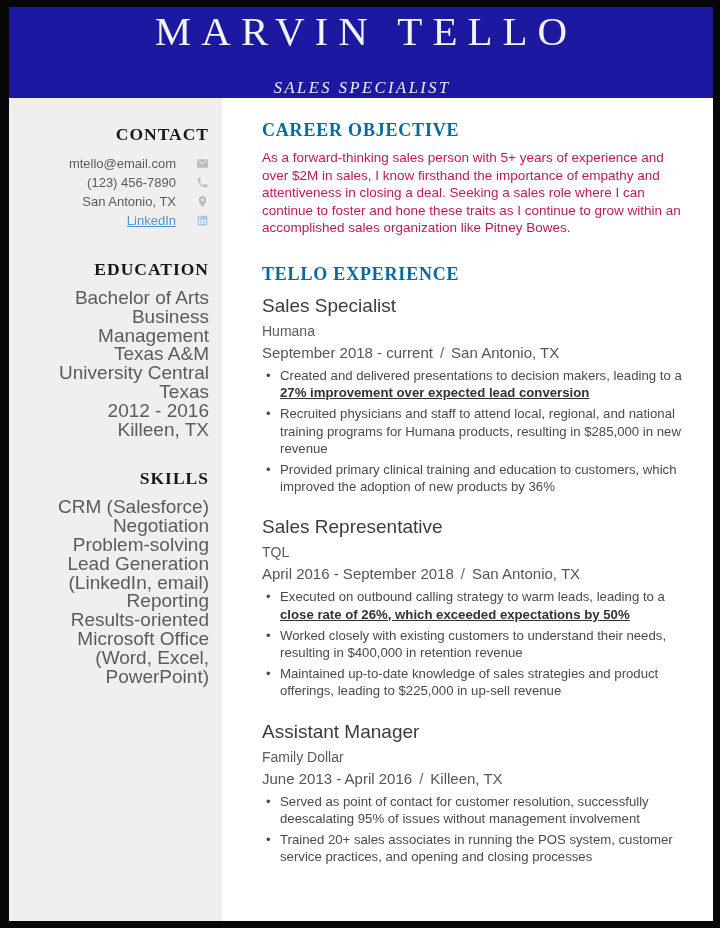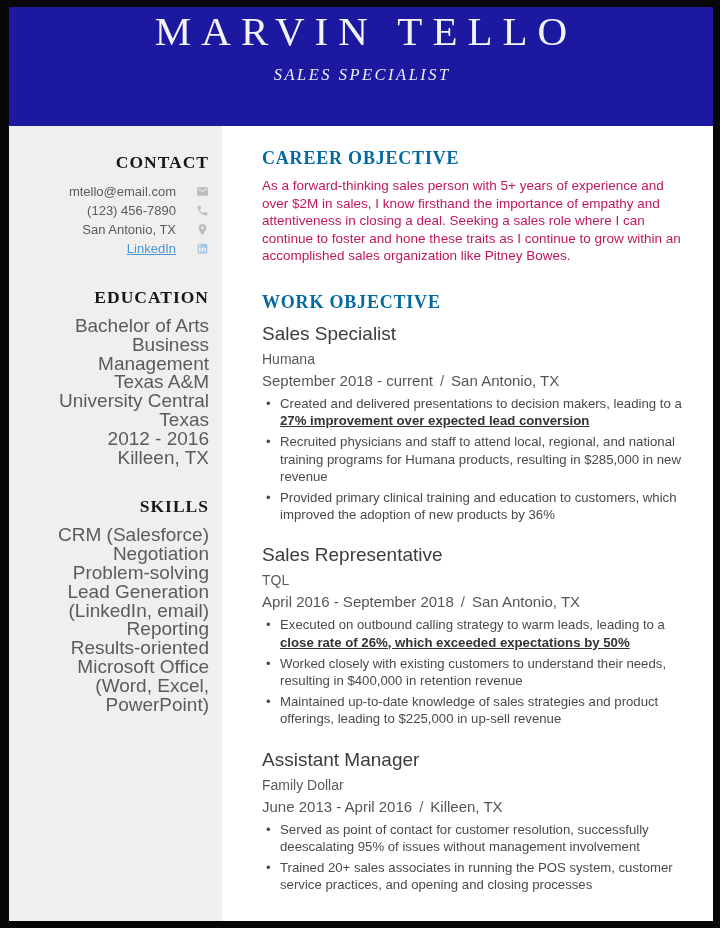--- a/index.html
+++ b/index.html
@@ -4,22 +4,22 @@
 <style>
   html,body{margin:0;padding:0;background:#e8e8e8;}
   .page{
     width:720px;height:928px;box-sizing:border-box;position:relative;
     background:#ffffff;border:7px solid #070707;border-left-width:9px;
     font-family:"Liberation Sans","DejaVu Sans",sans-serif;
     display:flex;flex-direction:column;overflow:hidden;
   }
   
   .banner{
-    background:#1c18a0;height:119px;flex:0 0 auto;
-    display:flex;flex-direction:column;align-items:center;justify-content:flex-start;
+    background:#1c18a0;height:91px;flex:0 0 auto;
+    display:flex;flex-direction:column;align-items:center;justify-content:space-between;
   }
   .banner .name{
     color:#f4f4f6;font-family:"Liberation Serif","DejaVu Serif",serif;
     font-size:41px;font-weight:400;letter-spacing:10px;margin:0 0 10px 0;
     text-indent:10px;white-space:nowrap;
   }
   .banner .subtitle{
     color:#eceef4;font-family:"Liberation Serif","DejaVu Serif",serif;
     font-style:italic;font-size:16.5px;font-weight:400;letter-spacing:2.5px;margin:0;
     text-indent:2.5px;
@@ -141,21 +141,21 @@
     </aside>
 
     <main class="main">
 
       <section>
         <h3>CAREER OBJECTIVE</h3>
         <p class="objective-text">As a forward-thinking sales person with 5+ years of experience and over $2M in sales, I know firsthand the importance of empathy and attentiveness in closing a deal. Seeking a sales role where I can continue to foster and hone these traits as I continue to grow within an accomplished sales organization like Pitney Bowes.</p>
       </section>
 
       <section class="work">
-        <h3>WORK OBJECTIVE</h3>
+        <h3>TELLO EXPERIENCE</h3>
 
         <div class="job">
           <h4 class="job-title">Sales Specialist</h4>
           <div class="job-company">Humana</div>
           <div class="job-dateline">
             <span>September 2018 - current</span><span class="sep">/</span><span>San Antonio, TX</span>
           </div>
           <ul class="bullets">
             <li><span>Created and delivered presentations to decision makers, leading to a </span><span class="emph">27% improvement over expected lead conversion</span><span></span></li>
             <li><span>Recruited physicians and staff to attend local, regional, and national training programs for Humana products, resulting in $285,000 in new revenue</span><span class="emph"></span><span></span></li>

